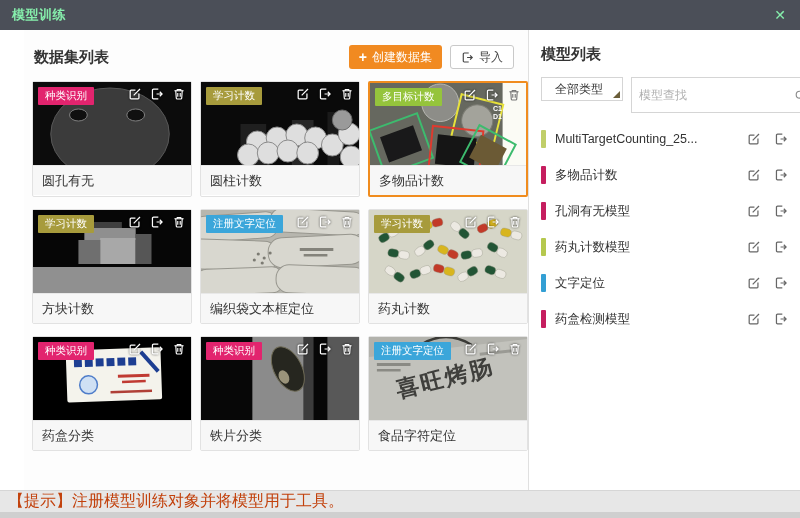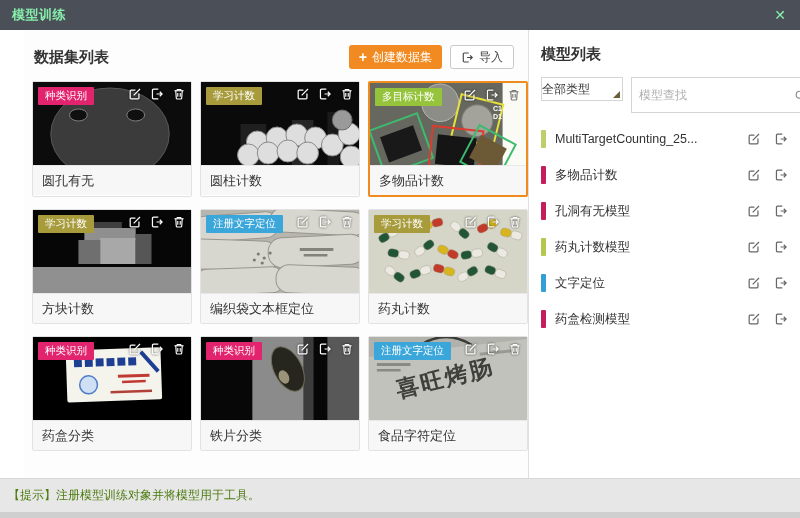--- a/index.html
+++ b/index.html
@@ -45,38 +45,38 @@
     text-align:left; font-weight:bold; }
   .t9-text { position:absolute; left:26px; top:26px; font-size:23px; font-weight:bold; color:#3f3f3c;
     transform:rotate(-14deg); letter-spacing:2px; white-space:nowrap; }
 
   
   .right { flex:1; border-left:1px solid #e0e0e0; background:#fff; padding:15px 12px 0 12px; }
   .right-header { display:flex; align-items:center; justify-content:space-between; }
   .right-header svg { width:16px; height:16px; color:#555; cursor:pointer; }
   .filter-row { display:flex; gap:8px; margin-top:13px; }
   .select { width:82px; height:24px; border:1px solid #d5d5d5; background:#fff; font-size:12px; color:#333;
-    display:flex; align-items:center; padding:0 0; position:relative; cursor:pointer; }
+    display:flex; align-items:center; padding:0 13px; position:relative; cursor:pointer; }
   .select::after { content:""; position:absolute; right:2px; bottom:2px; width:0; height:0;
     border-style:solid; border-width:0 0 7px 7px; border-color:transparent transparent #6b5e3a transparent; }
   .search { flex:1; height:36px; border:1px solid #d5d5d5; background:#fff; display:flex; align-items:center; padding:0 7px; }
   .search input { flex:1; border:none; outline:none; font-size:12px; color:#333; min-width:0; background:transparent; }
   .search input::placeholder { color:#b0b0b0; }
   .search svg { width:13px; height:13px; color:#8a8a8a; }
 
   .model-list { margin-top:8px; }
   .m-item { height:36px; display:flex; align-items:center; gap:9px; cursor:pointer; }
   .m-bar { width:5px; height:18px; border-radius:1px; flex:0 0 5px; }
   .m-name { flex:1; font-size:12.5px; color:#333; white-space:nowrap; overflow:hidden; }
   .m-icons { display:flex; gap:13px; color:#666; }
   .m-icons svg { width:14px; height:14px; cursor:pointer; }
 
   
-  .footer { position:absolute; left:0; right:0; bottom:6px; height:34px; background:#e7e7e7;
-    border-top:1px solid #d6d6d6; display:flex; align-items:center; padding:0 8px; font-size:12px; color:#4d7c0f; }
+  .footer { position:absolute; left:0; right:0; bottom:6px; height:22px; background:#e7e7e7;
+    border-top:1px solid #d6d6d6; display:flex; align-items:center; padding:0 8px; font-size:16px; color:#c2410c; }
   .bottom-strip { position:absolute; left:0; right:0; bottom:0; height:6px; background:#cfcfcf; }
 </style>
 </head>
 <body>
 
 <svg width="0" height="0" style="position:absolute">
   <defs>
     <symbol id="i-edit" viewBox="0 0 16 16">
       <g fill="none" stroke="currentColor" stroke-width="1.4">
         <path d="M12.5 7.5 v5 a1 1 0 0 1 -1 1 h-8 a1 1 0 0 1 -1 -1 v-8 a1 1 0 0 1 1 -1 h5"></path>

